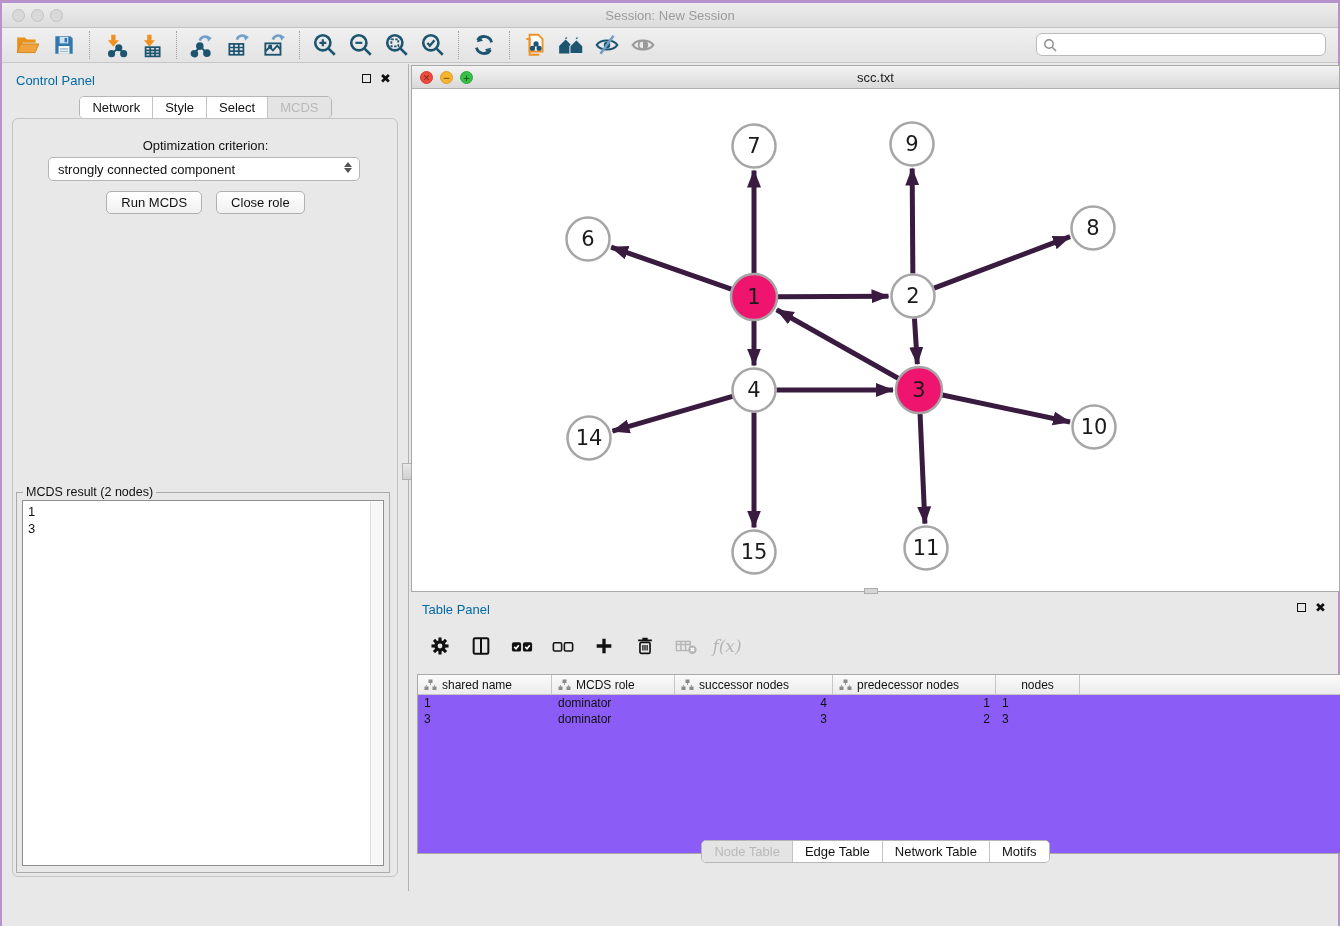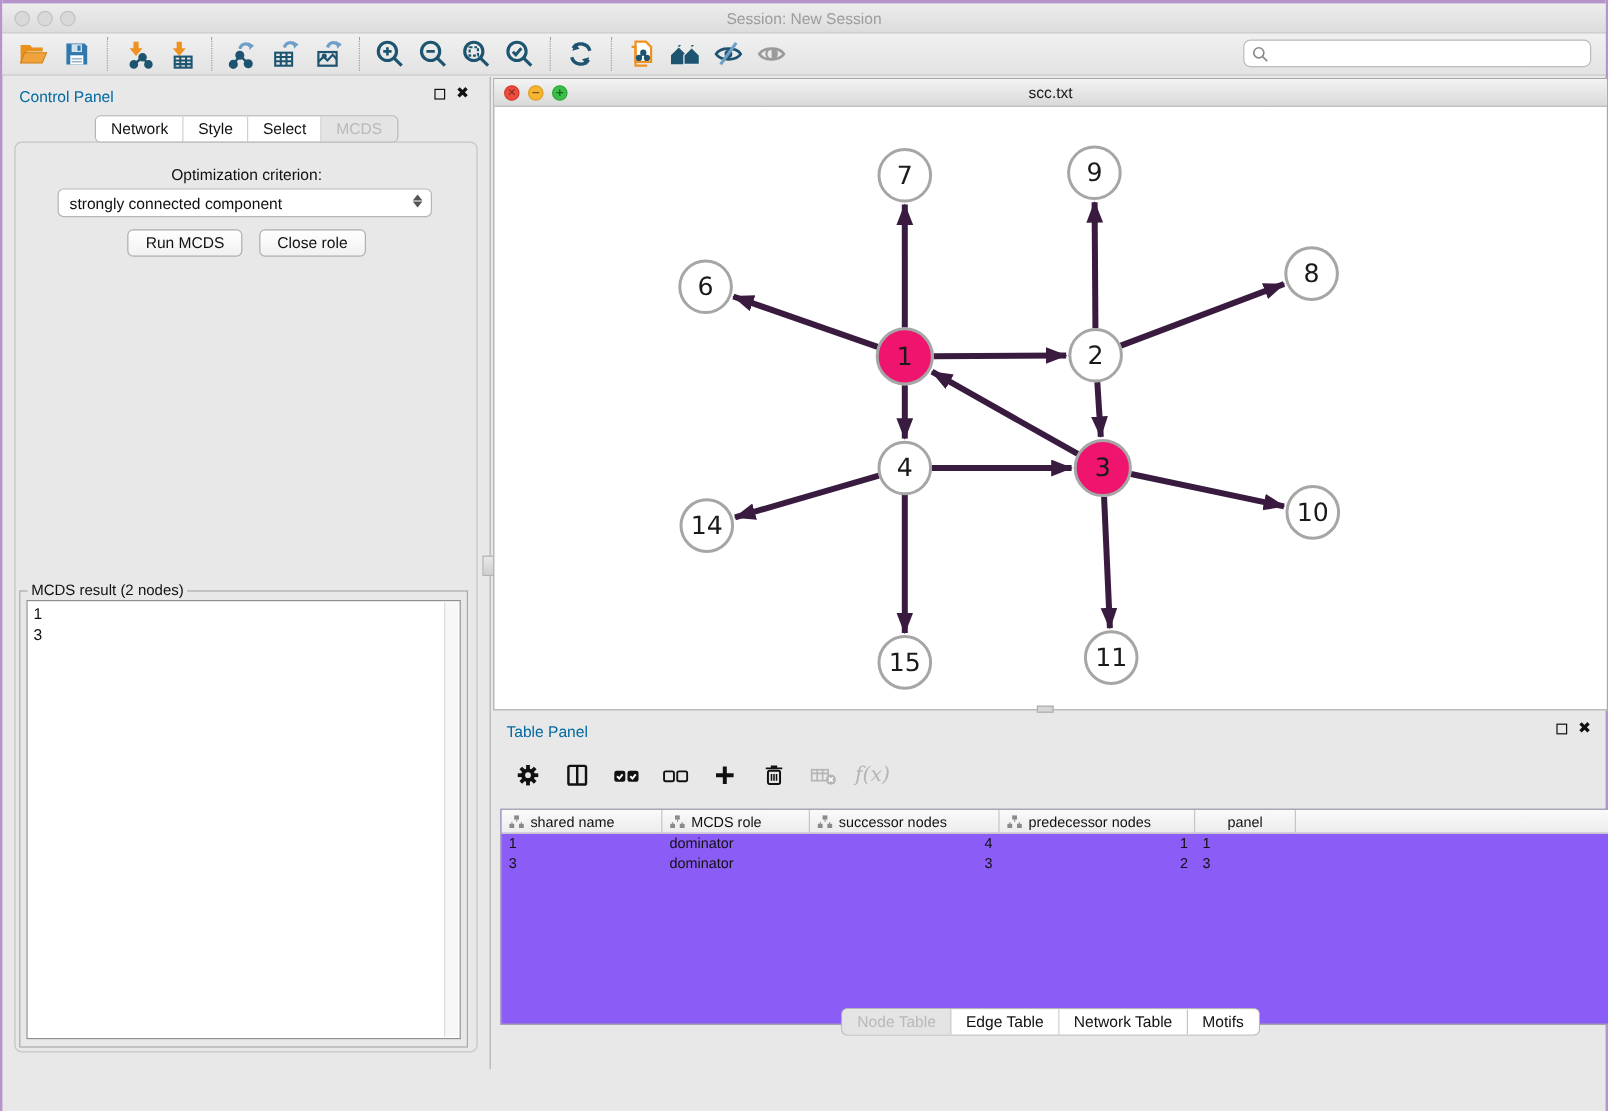--- a/index.html
+++ b/index.html
@@ -544,21 +544,21 @@
               <g fill="#8a8a8a">
                 <rect x="4.5" y="0.5" width="4" height="3.5"></rect>
                 <rect x="0.5" y="7.5" width="4" height="3.5"></rect>
                 <rect x="8.5" y="7.5" width="4" height="3.5"></rect>
                 <path d="M6.2 4h0.8v2H3v1.6H2.2V6h8.6v1.6H10V6H6.2Z"></path>
               </g>
             </svg>
             <span>predecessor nodes</span>
           </div>
           <div class="th center" style="width: 84px;">
-            <span>panel</span>
+            <span>nodes</span>
           </div>
         </div>
       <div id="tbody">
           <div class="tr">
             <div class="td" style="width: 134px;">1</div>
             <div class="td" style="width: 123px;">dominator</div>
             <div class="td right" style="width: 158px;">4</div>
             <div class="td right" style="width: 163px;">1</div>
             <div class="td" style="width: 84px;">1</div>
           </div>

